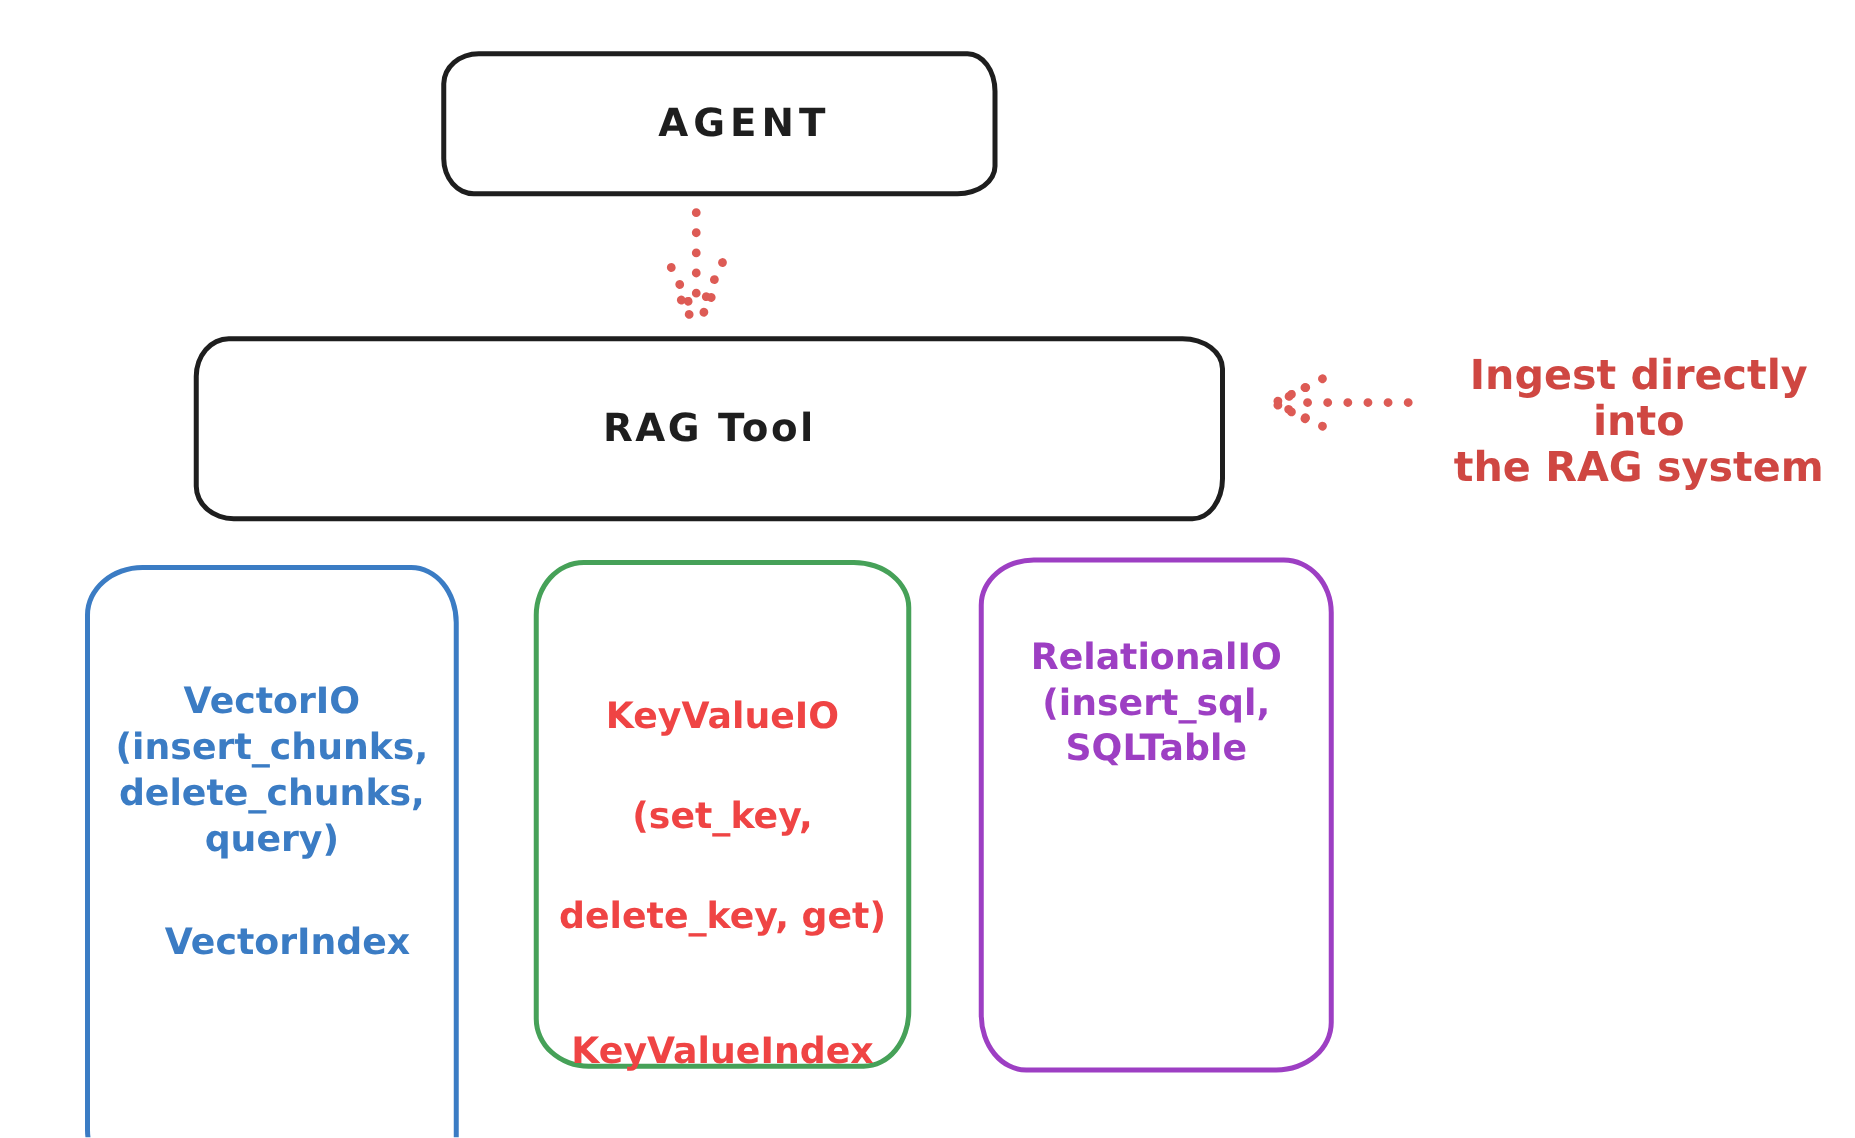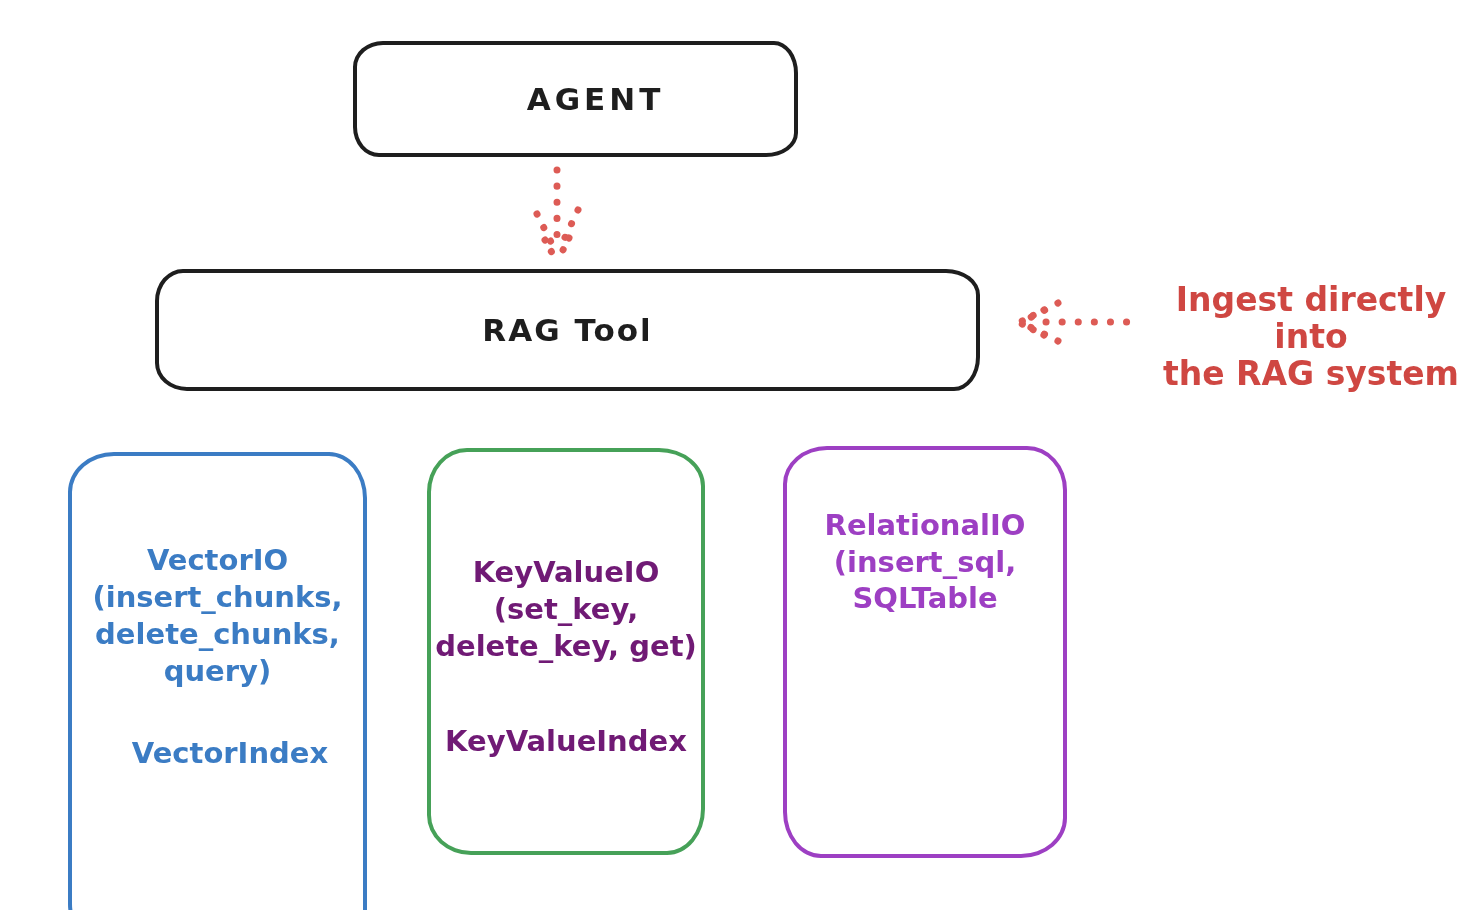--- a/index.html
+++ b/index.html
@@ -26,21 +26,21 @@
   }
   
   .box-agent {
     left: 353px; top: 41px; width: 445px; height: 116px;
     border: 4px solid #1e1e1e;
     border-radius: 30px 24px 32px 26px / 26px 32px 24px 30px;
     justify-content: center;
     padding-left: 40px;
   }
   .box-rag {
-    left: 155px; top: 269px; width: 825px; height: 122px;
+    left: 155px; top: 269px; width: 825px; height: 148px;
     border: 4px solid #1e1e1e;
     border-radius: 28px 34px 26px 32px / 32px 26px 34px 28px;
     justify-content: center;
   }
   .black-label {
     color: #1e1e1e;
     font-size: 31px;
     font-weight: 700;
     letter-spacing: 4px;
   }
@@ -48,46 +48,47 @@
 
   
   .box-vector {
     left: 68px; top: 452px; width: 299px; height: 496px;
     border: 4px solid #3b7cc4;
     border-radius: 46px 38px 44px 40px / 40px 46px 38px 44px;
     color: #3b7cc4;
     padding-top: 86px;
   }
   .box-keyvalue {
-    left: 427px; top: 448px; width: 278px; height: 407px;
+    left: 427px; top: 448px; width: 302px; height: 407px;
     border: 4px solid #46a158;
     border-radius: 40px 46px 38px 44px / 44px 38px 46px 40px;
-    color: #701a75;
+    color: #ef4444;
     padding-top: 102px;
+    gap: 43px;
   }
   .box-relational {
     left: 783px; top: 446px; width: 284px; height: 412px;
     border: 4px solid #9d3fc3;
     border-radius: 44px 40px 46px 38px / 38px 44px 40px 46px;
     color: #9d3fc3;
     padding-top: 57px;
   }
   .backend-line {
     font-size: 29px;
     font-weight: 600;
     line-height: 37px;
     white-space: nowrap;
   }
   .index-label {
     font-size: 29px;
     font-weight: 600;
     white-space: nowrap;
   }
   .box-vector   .index-label { margin-top: 46px; margin-left: 25px; }
-  .box-keyvalue .index-label { margin-top: 59px; }
+  .box-keyvalue .index-label { margin-top: 29px; }
   .box-relational .index-label { }
 
   
   .annotation {
     position: absolute;
     left: 1138px; top: 281px; width: 346px;
     color: #cf4742;
     font-size: 33px;
     font-weight: 700;
     line-height: 37px;

